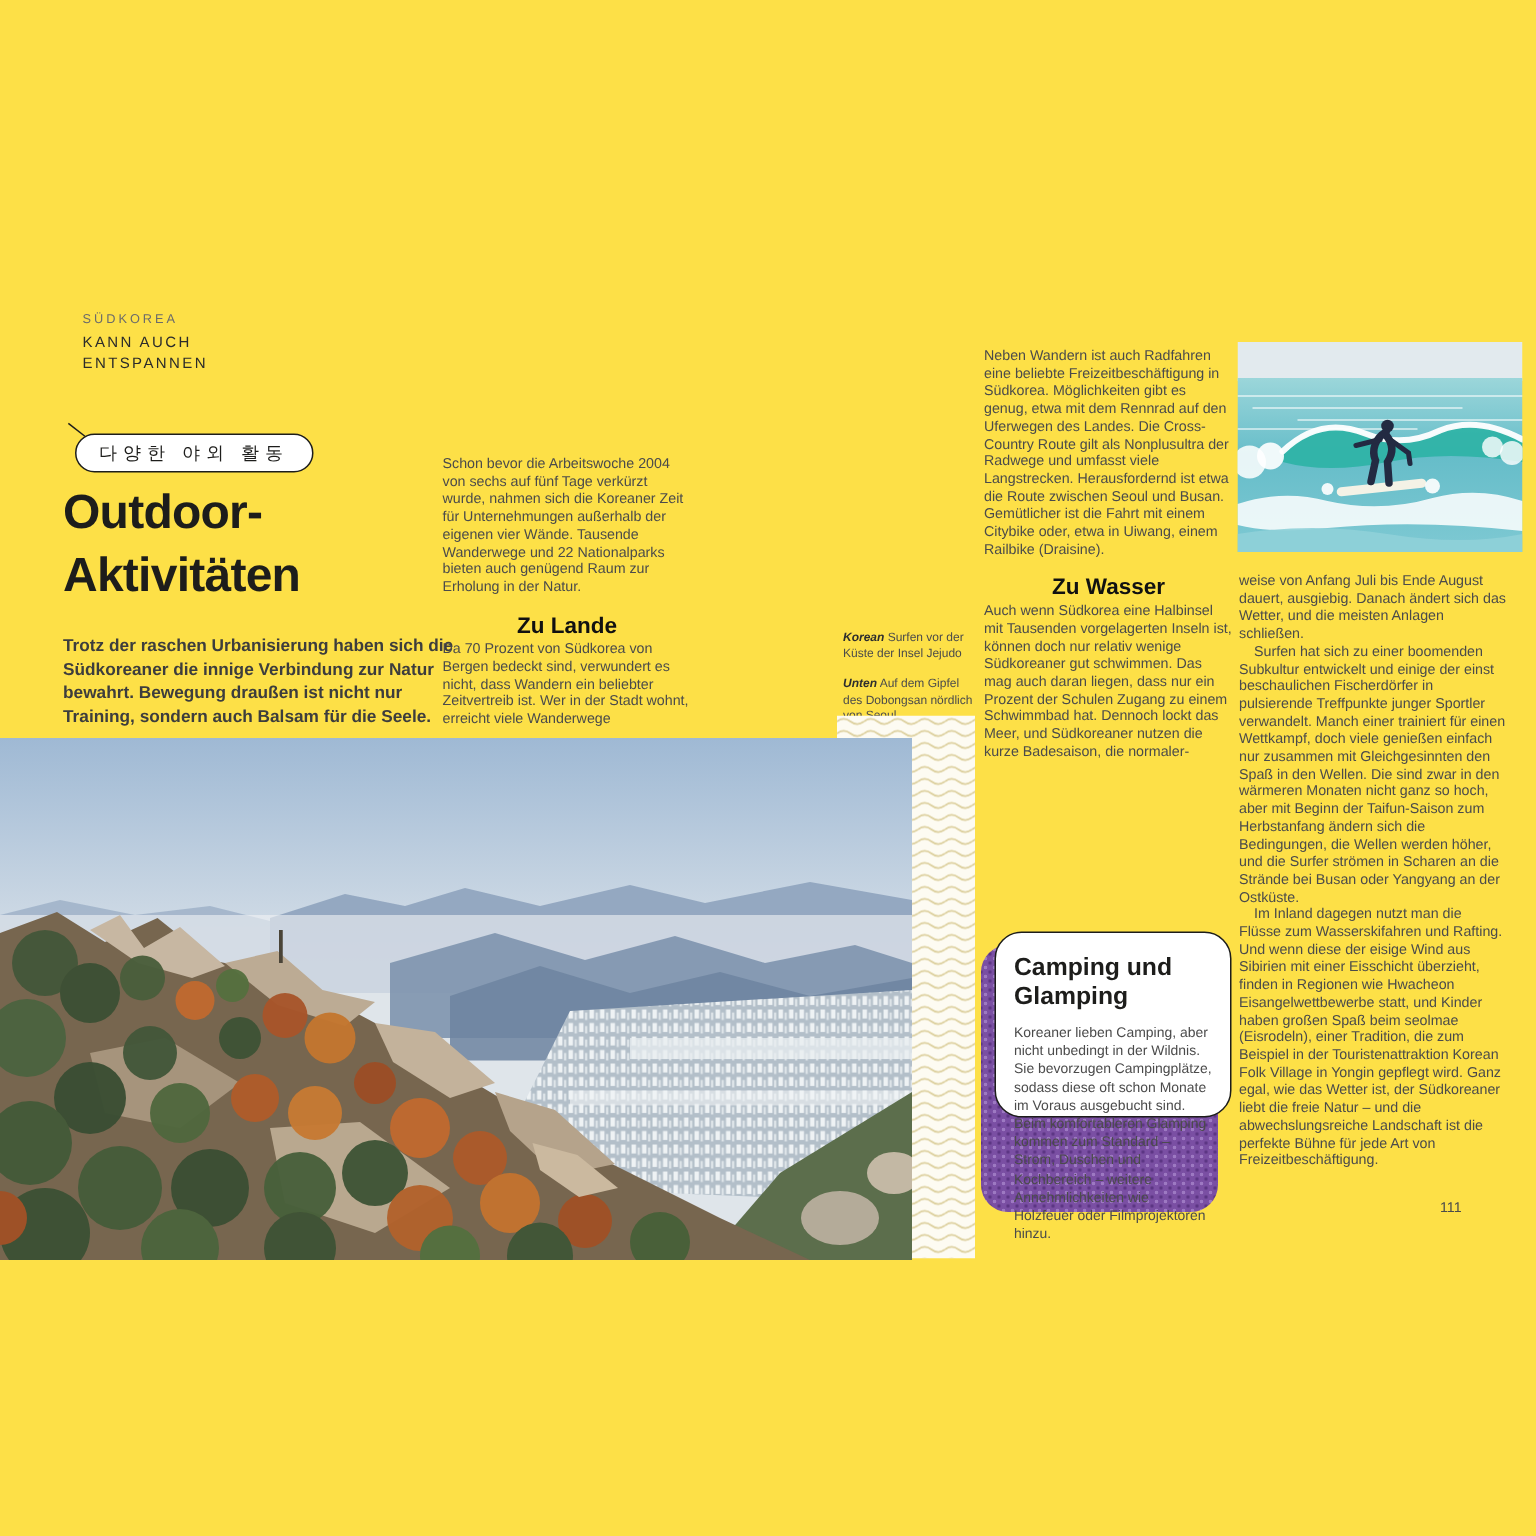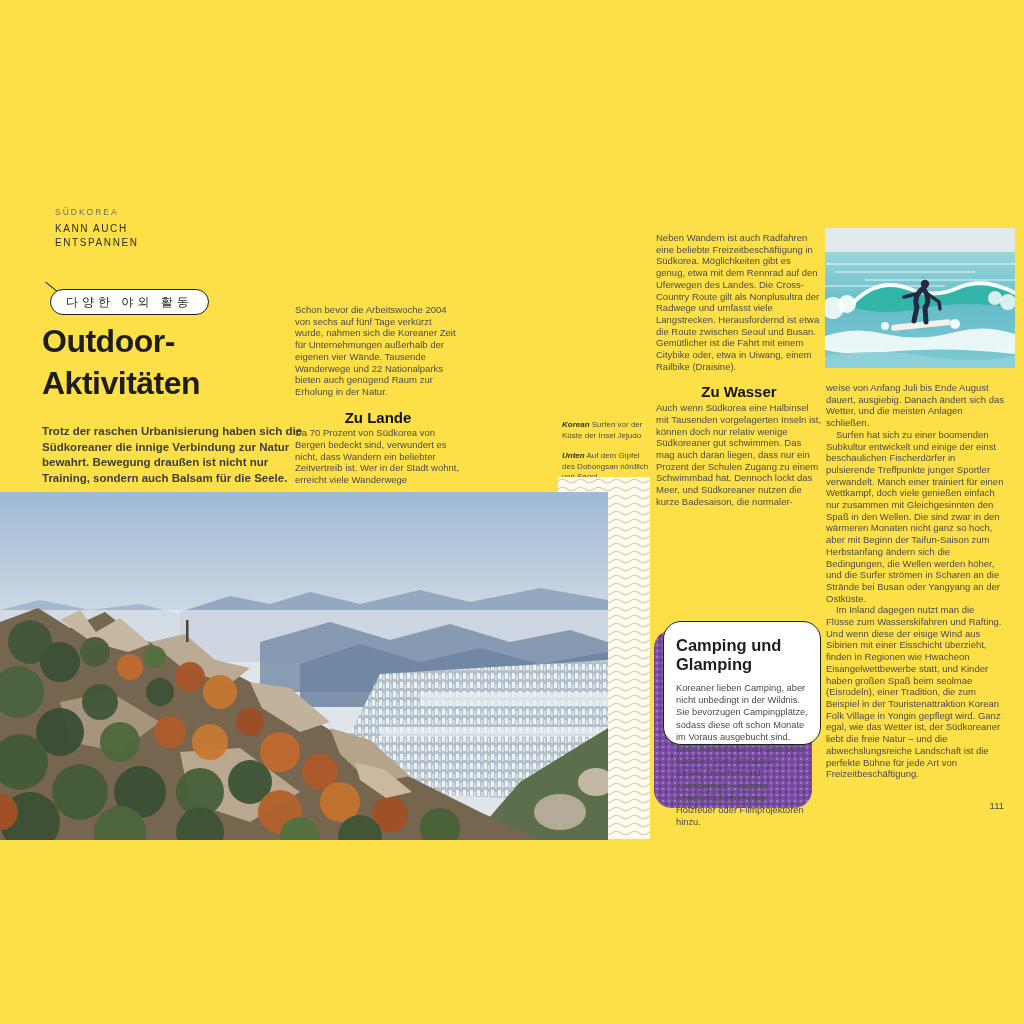--- a/index.html
+++ b/index.html
@@ -46,21 +46,21 @@
   .camp-shadow{left:654px;top:630px;width:158px;height:178px;border-radius:18px;
       background-color:#7a4fa3;
       background-image:radial-gradient(#9d79c2 1px,transparent 1.4px),
                        radial-gradient(#5c3684 1px,transparent 1.4px);
       background-size:6px 6px;background-position:0 0,3px 3px;z-index:2;}
   .camp-box{left:663px;top:621px;width:158px;height:124px;border-radius:18px;
       background:#ffffff;border:1.6px solid #1d1d1b;z-index:3;padding:14px 12px;box-sizing:border-box;}
   .camp-title{font-size:16.5px;line-height:19px;font-weight:700;color:#1d1d1b;margin:0 0 8px 0;}
   .camp-body{font-size:9.3px;line-height:12.2px;color:#4b4b4b;margin:0;}
 
-  .page-num{left:960px;top:800px;width:44px;text-align:right;font-size:9.5px;color:#4b4b4b;}
+  .page-num{left:960px;top:800px;width:44px;text-align:left;font-size:9.5px;color:#4b4b4b;}
 
   .italic{}
 </style>
 </head>
 <body>
 
 <div class="page">
 
   <div class="abs" style="left:55px;top:207px;">
     <div class="eyebrow-small">SÜDKOREA</div>

